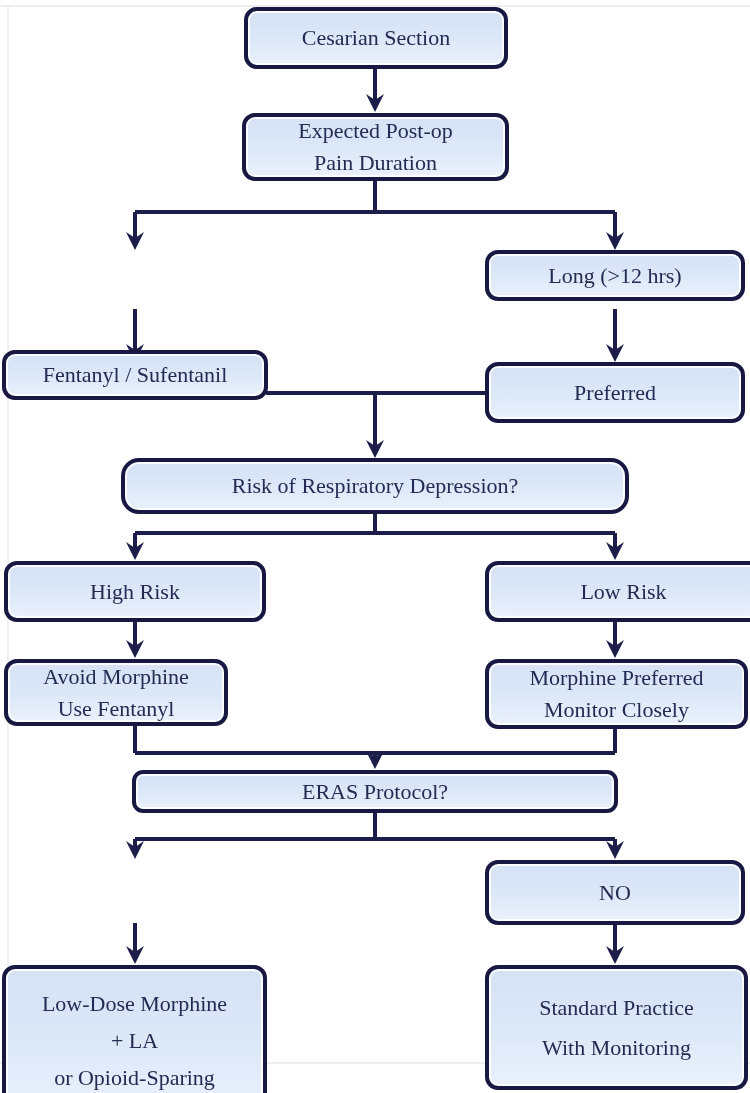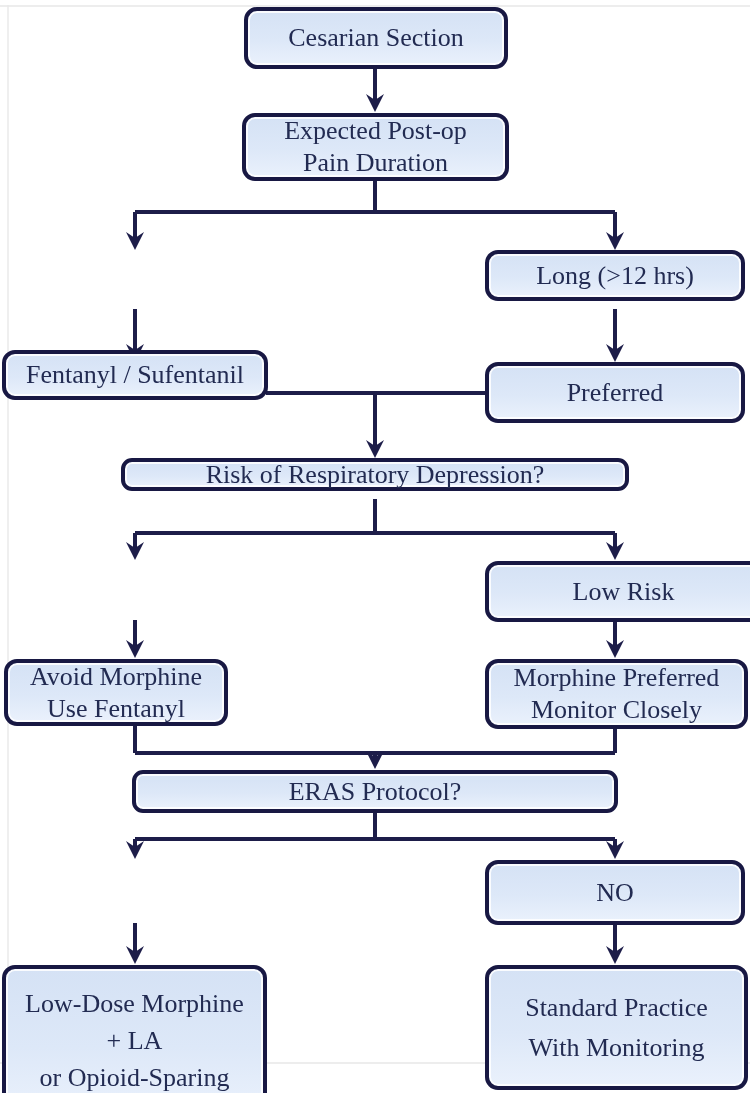--- a/index.html
+++ b/index.html
@@ -51,21 +51,21 @@
   }
   .node{
     position:absolute;
     box-sizing:border-box;
     display:flex;
     align-items:center;
     justify-content:center;
     text-align:center;
     white-space:pre-line;
     color:var(--text);
-    font-size:26px;
+    font-size:22px;
     line-height:32px;
     background:linear-gradient(180deg,var(--node-fill-top) 0%,var(--node-fill-mid) 55%,var(--node-fill-bottom) 100%);
     border:4px solid var(--node-border);
     border-radius:13px;
     box-shadow:inset 0 0 0 2px rgba(255,255,255,.85);
   }
   .node.tall3{line-height:37px;}
   .node.tall2{line-height:40px;}
 </style>
 </head>
@@ -121,22 +121,23 @@
   <div class="node" style="left:242px;top:113px;width:267px;height:68px">Expected Post-op
 Pain Duration</div>
 
 
   <div class="node" style="left:485px;top:250px;width:260px;height:51px">Long (&gt;12 hrs)</div>
 
   <div class="node" style="left:2px;top:350px;width:266px;height:50px">Fentanyl / Sufentanil</div>
 
   <div class="node" style="left:485px;top:362px;width:260px;height:61px">Preferred</div>
 
-  <div class="node" style="left:121px;top:458px;width:508px;height:33px;border-radius:11px">Risk of Respiratory Depression?</div>
+  <div class="node" style="left:121px;top:458px;width:508px;height:56px;border-radius:18px">Risk of Respiratory Depression?</div>
 
+  <div class="node" style="left:4px;top:561px;width:262px;height:61px">High Risk</div>
 
   <div class="node" style="left:485px;top:561px;width:277px;height:61px">Low Risk</div>
 
   <div class="node" style="left:4px;top:659px;width:224px;height:67px">Avoid Morphine
 Use Fentanyl</div>
 
   <div class="node" style="left:485px;top:659px;width:263px;height:70px">Morphine Preferred
 Monitor Closely</div>
 
   <div class="node" style="left:132px;top:770px;width:486px;height:43px;border-radius:11px">ERAS Protocol?</div>

